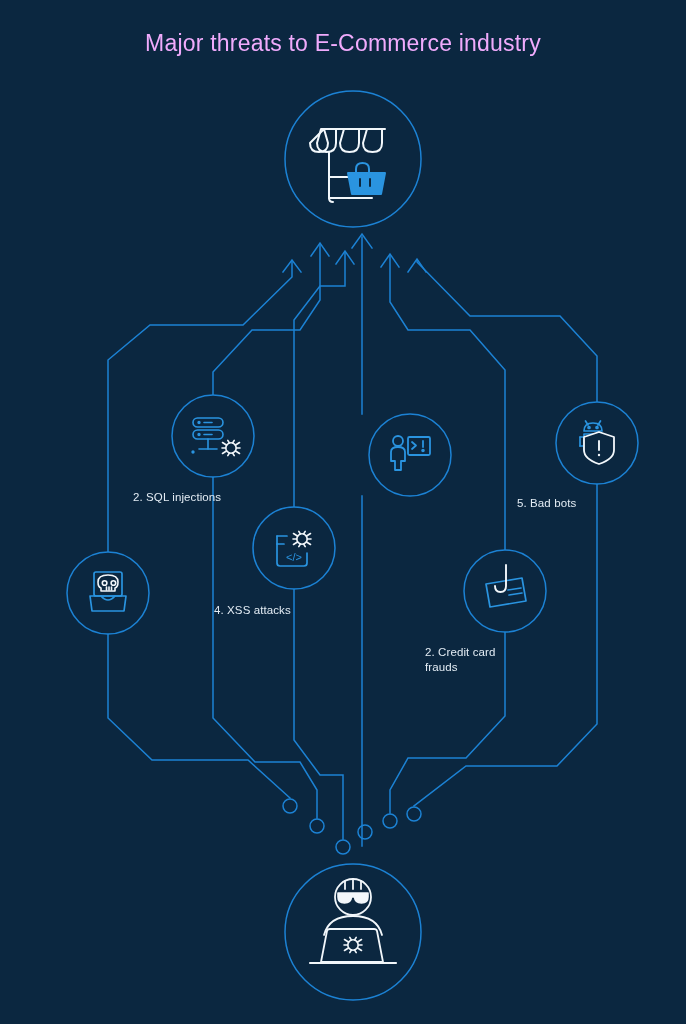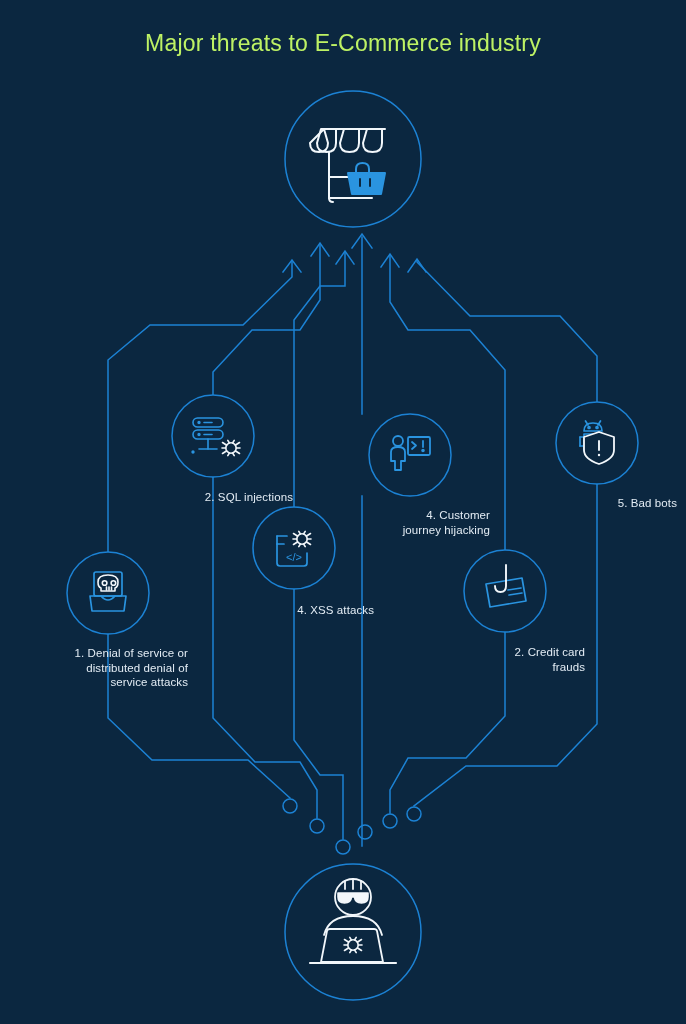--- a/index.html
+++ b/index.html
@@ -24,25 +24,25 @@
   }
   .title {
     position: absolute;
     top: 30px;
     left: 0;
     width: 686px;
     text-align: center;
     font-size: 23px;
     font-weight: 400;
     letter-spacing: 0.2px;
-    color: #bef264;
+    color: #f0abfc;
   }
   .node-label {
     position: absolute;
-    text-align: right;
+    text-align: left;
     font-size: 11.5px;
     line-height: 14.5px;
     color: #e3ecf4;
     letter-spacing: 0.1px;
     white-space: pre-line;
   }
   svg { display: block; }
 </style>
 </head>
 <body>
@@ -239,24 +239,19 @@
         <path d="M 321 962 L 327 931 q 0.5 -2 3 -2 l 44 0 q 2.5 0 3 2 l 6 31 Z" fill="#0b2740"></path>
         <line x1="310" y1="963" x2="396" y2="963" stroke-width="2.2"></line>
       </g>
       <g transform="translate(353,945)">
         <use href="#bug-glyph"></use>
       </g>
     </g>
 
   </svg>
 
-  <div class="node-label" style="left:28px;  top:646px; width:160px;">1. Denial of service or
-distributed denial of
-service attacks</div>
   <div class="node-label" style="left:133px; top:490px; width:160px;">2. SQL injections</div>
   <div class="node-label" style="left:214px; top:603px; width:160px;">4. XSS attacks</div>
-  <div class="node-label" style="left:330px; top:508px; width:160px;">4. Customer
-journey hijacking</div>
   <div class="node-label" style="left:425px; top:645px; width:160px;">2. Credit card
 frauds</div>
   <div class="node-label" style="left:517px; top:496px; width:160px;">5. Bad bots</div>
 
 </div>
 
 </body></html>

